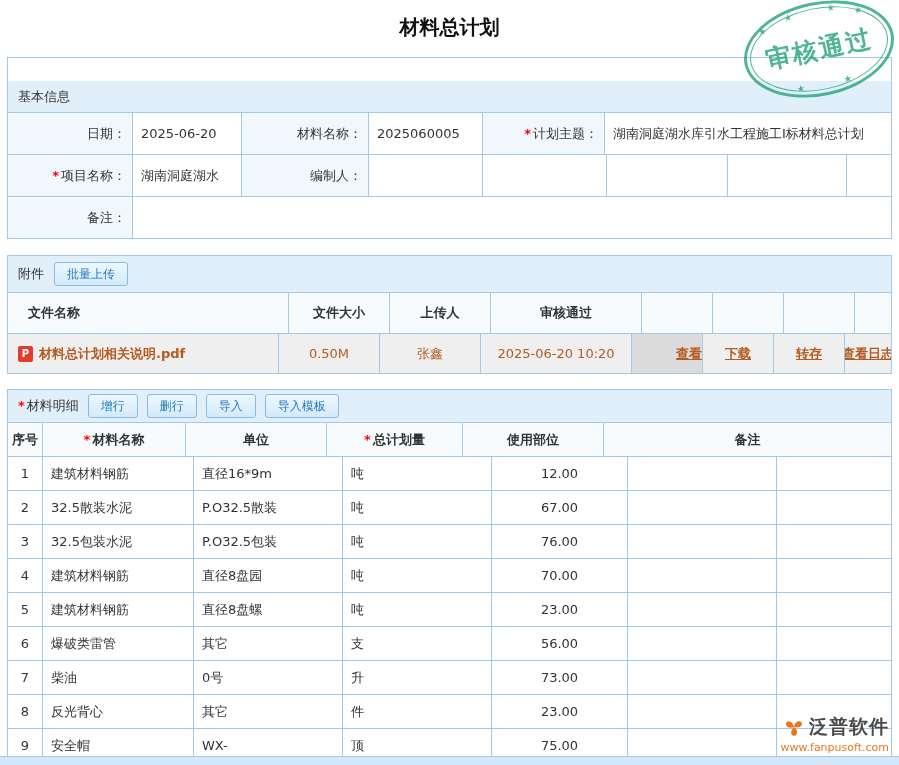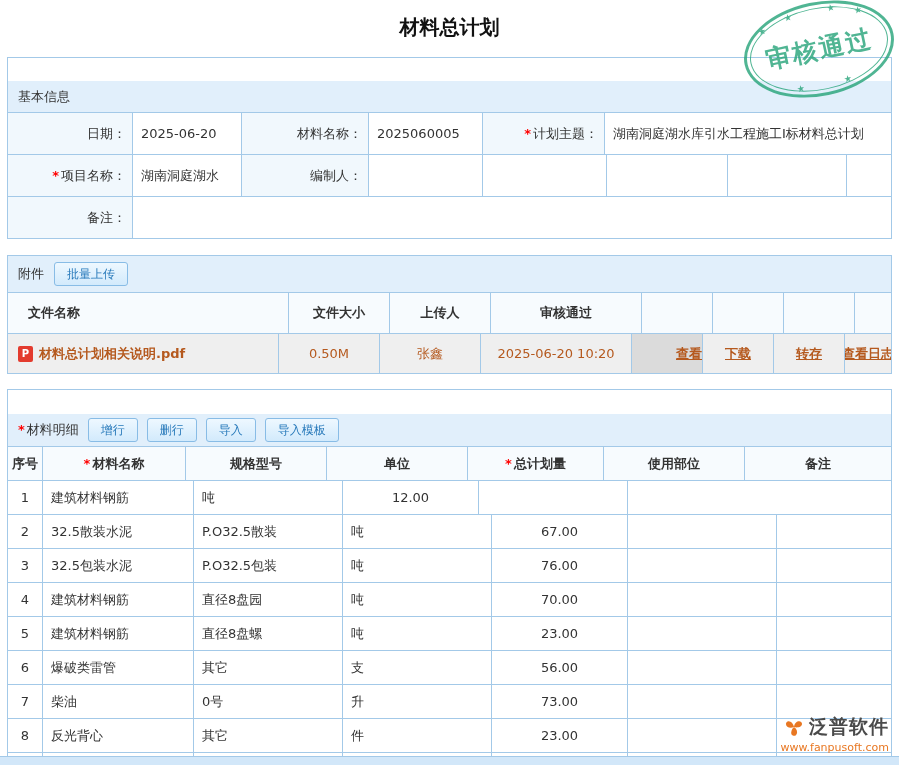--- a/index.html
+++ b/index.html
@@ -11,21 +11,21 @@
   }
   .page-title{height:57px;line-height:54px;text-align:center;font-size:20px;font-weight:bold;color:#111;}
 
   .box{margin:0 7px;border:1px solid #a3c9e8;background:#fff;}
   .box-basic{margin-bottom:16px;}
   .box-attach{margin-bottom:15px;}
 
   .section-bar{background:#e1effb;border-bottom:1px solid #a3c9e8;display:flex;align-items:center;padding:0 10px;}
   .bar-basic{height:31px;margin-top:23px;}
   .bar-attach{height:36px;gap:10px;}
-  .bar-material{height:32px;gap:9px;margin-top:24px;}
+  .bar-material{height:32px;gap:9px;}
 
   .row{display:flex;}
   .row + .row{border-top:1px solid #a3c9e8;}
   .cell{border-right:1px solid #a3c9e8;display:flex;align-items:center;overflow:hidden;white-space:nowrap;}
   .cell:last-child{border-right:none;flex:1;}
 
   
   .b-row{height:41px;}
   .label{background:#f1f8fd;justify-content:flex-end;padding-right:6px;}
   .value{background:#fff;padding-left:8px;}
@@ -184,33 +184,33 @@
     <button class="btn">删行</button>
     <button class="btn">导入</button>
     <button class="btn">导入模板</button>
   </div>
   <div class="row mat-head">
     <div class="cell mw34">序号</div>
     <div class="cell mw142">
       <span class="req">*</span>
       <span>材料名称</span>
     </div>
-    <div class="cell mw140">规格型号</div>
     <div class="cell mw140">单位</div>
     <div class="cell mw135">
       <span class="req">*</span>
       <span>总计划量</span>
     </div>
     <div class="cell mw140">使用部位</div>
     <div class="cell">备注</div>
   </div>
 
     <div class="row mat-row">
       <div class="cell mw34 c-center">1</div>
       <div class="cell mw142 c-left">建筑材料钢筋</div>
+      <div class="cell mw140 c-left">直径16*9m</div>
       <div class="cell mw140 c-left">吨</div>
       <div class="cell mw135 c-center">12.00</div>
       <div class="cell mw140 c-left"></div>
       <div class="cell c-left"></div>
     </div>
 
     <div class="row mat-row">
       <div class="cell mw34 c-center">2</div>
       <div class="cell mw142 c-left">32.5散装水泥</div>
       <div class="cell mw140 c-left">P.O32.5散装</div>

